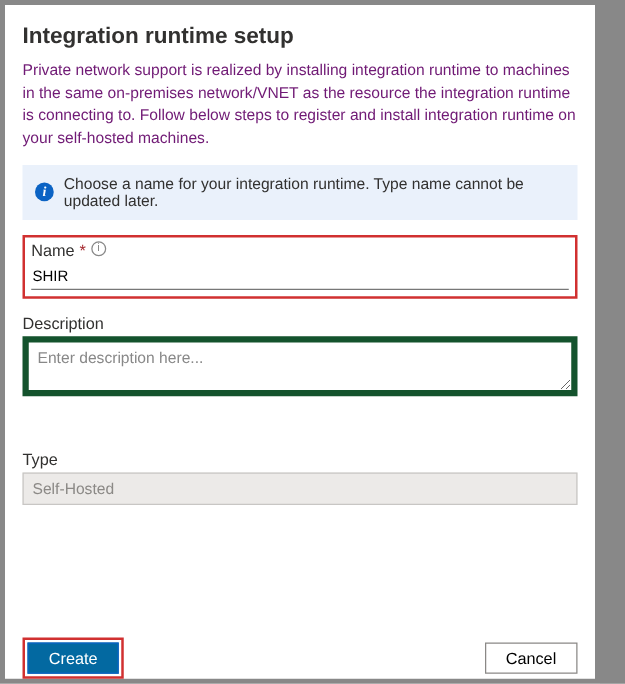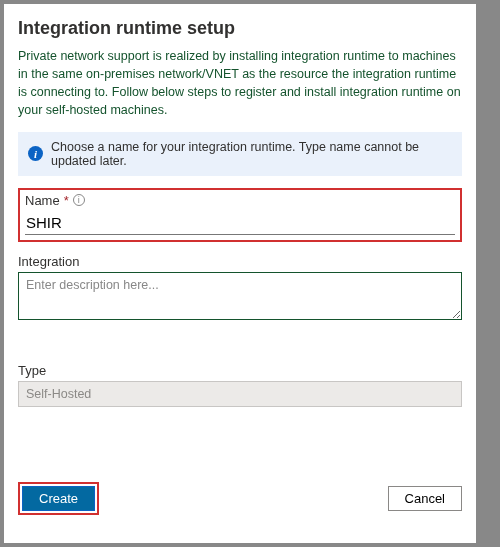--- a/index.html
+++ b/index.html
@@ -12,31 +12,31 @@
     height: 547px;
     overflow: hidden;
   }
   .panel {
     background: #fff;
     border: 4px solid #888;
     width: 480px;
     height: 547px;
     display: flex;
     flex-direction: column;
-    padding: 14px 14px 28px 14px;
+    padding: 14px 14px 0 14px;
   }
   .title {
     font-size: 18px;
     font-weight: 600;
     color: #323130;
     margin-bottom: 8px;
   }
   .intro {
     font-size: 12.5px;
-    color: #14532d;
+    color: #701a75;
     line-height: 1.45;
     margin-bottom: 12px;
   }
   .info-bar {
     background: #eaf1fb;
     padding: 8px 10px;
     font-size: 12.5px;
     color: #323130;
     display: flex;
     align-items: center;
@@ -54,21 +54,21 @@
     font-size: 11px;
     font-style: italic;
     font-family: Georgia, serif;
   }
   .field-group { margin-bottom: 12px; margin-top: 28px; }
   .field-label {
     font-size: 13px;
     color: #323130;
     margin-bottom: 3px;
     display: flex;
-    align-items: center;
+    align-items: flex-start;
     gap: 4px;
   }
   .req { color: #a4262c; }
   .help-icon {
     width: 12px; height: 12px;
     border: 1px solid #888;
     border-radius: 50%;
     color: #888;
     font-size: 9px;
     display: inline-flex;
@@ -76,29 +76,29 @@
     line-height: 1;
   }
   .name-wrap {
     border: 2px solid #d13030;
     padding: 3px 5px 5px 5px;
   }
   .name-input {
     width: 100%;
     border: none;
     border-bottom: 1px solid #777;
-    font-size: 15px;
+    font-size: 12px;
     padding: 3px 1px;
     outline: none;
     background: transparent;
   }
   .desc-input {
     width: 100%;
     height: 48px;
-    border: 1px solid #14532d;
+    border: 5px solid #14532d;
     font-size: 12.5px;
     padding: 5px 7px;
     resize: both;
     font-family: inherit;
     color: #323130;
   }
   .desc-input::placeholder { color: #888; }
   .type-box {
     width: 100%;
     background: #eceae8;
@@ -151,21 +151,21 @@
   <div class="name-wrap">
     <div class="field-label">
       <span>Name</span>
       <span class="req">*</span>
       <span class="help-icon">i</span>
     </div>
     <input class="name-input" type="text" value="SHIR" style="">
   </div>
 
   <div class="field-group" style="margin-top:12px;">
-    <div class="field-label">Integration</div>
+    <div class="field-label">Description</div>
     <textarea class="desc-input" placeholder="Enter description here..." style=""></textarea>
   </div>
 
   <div class="field-group">
     <div class="field-label">Type</div>
     <div class="type-box">Self-Hosted</div>
   </div>
 
   <div class="spacer"></div>
 

